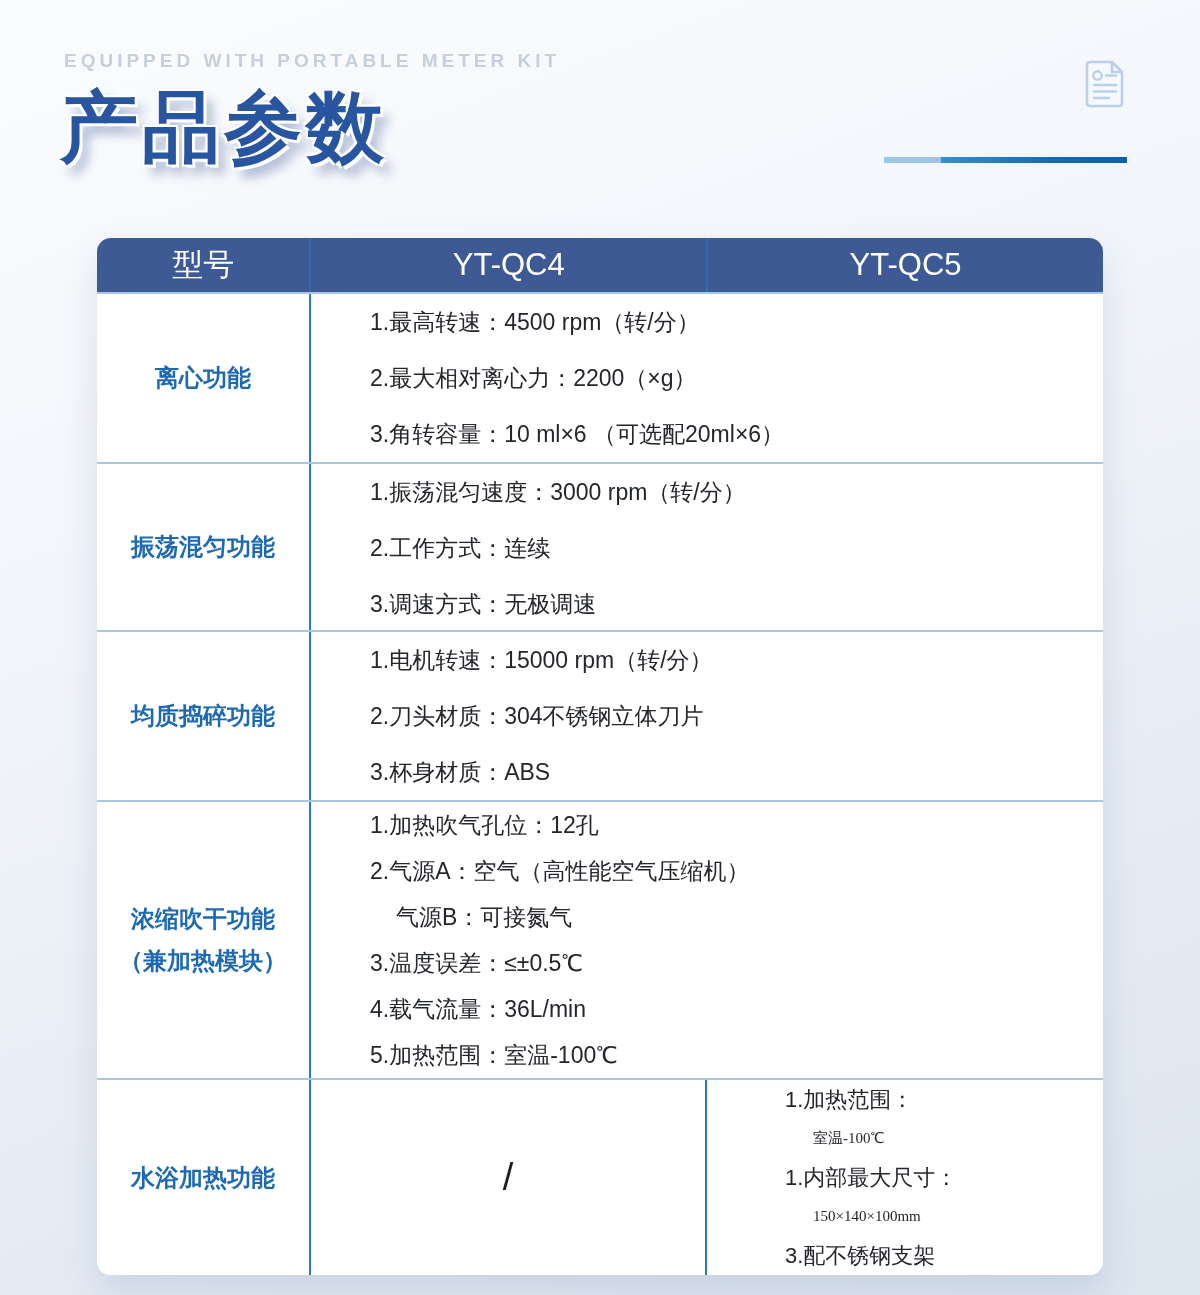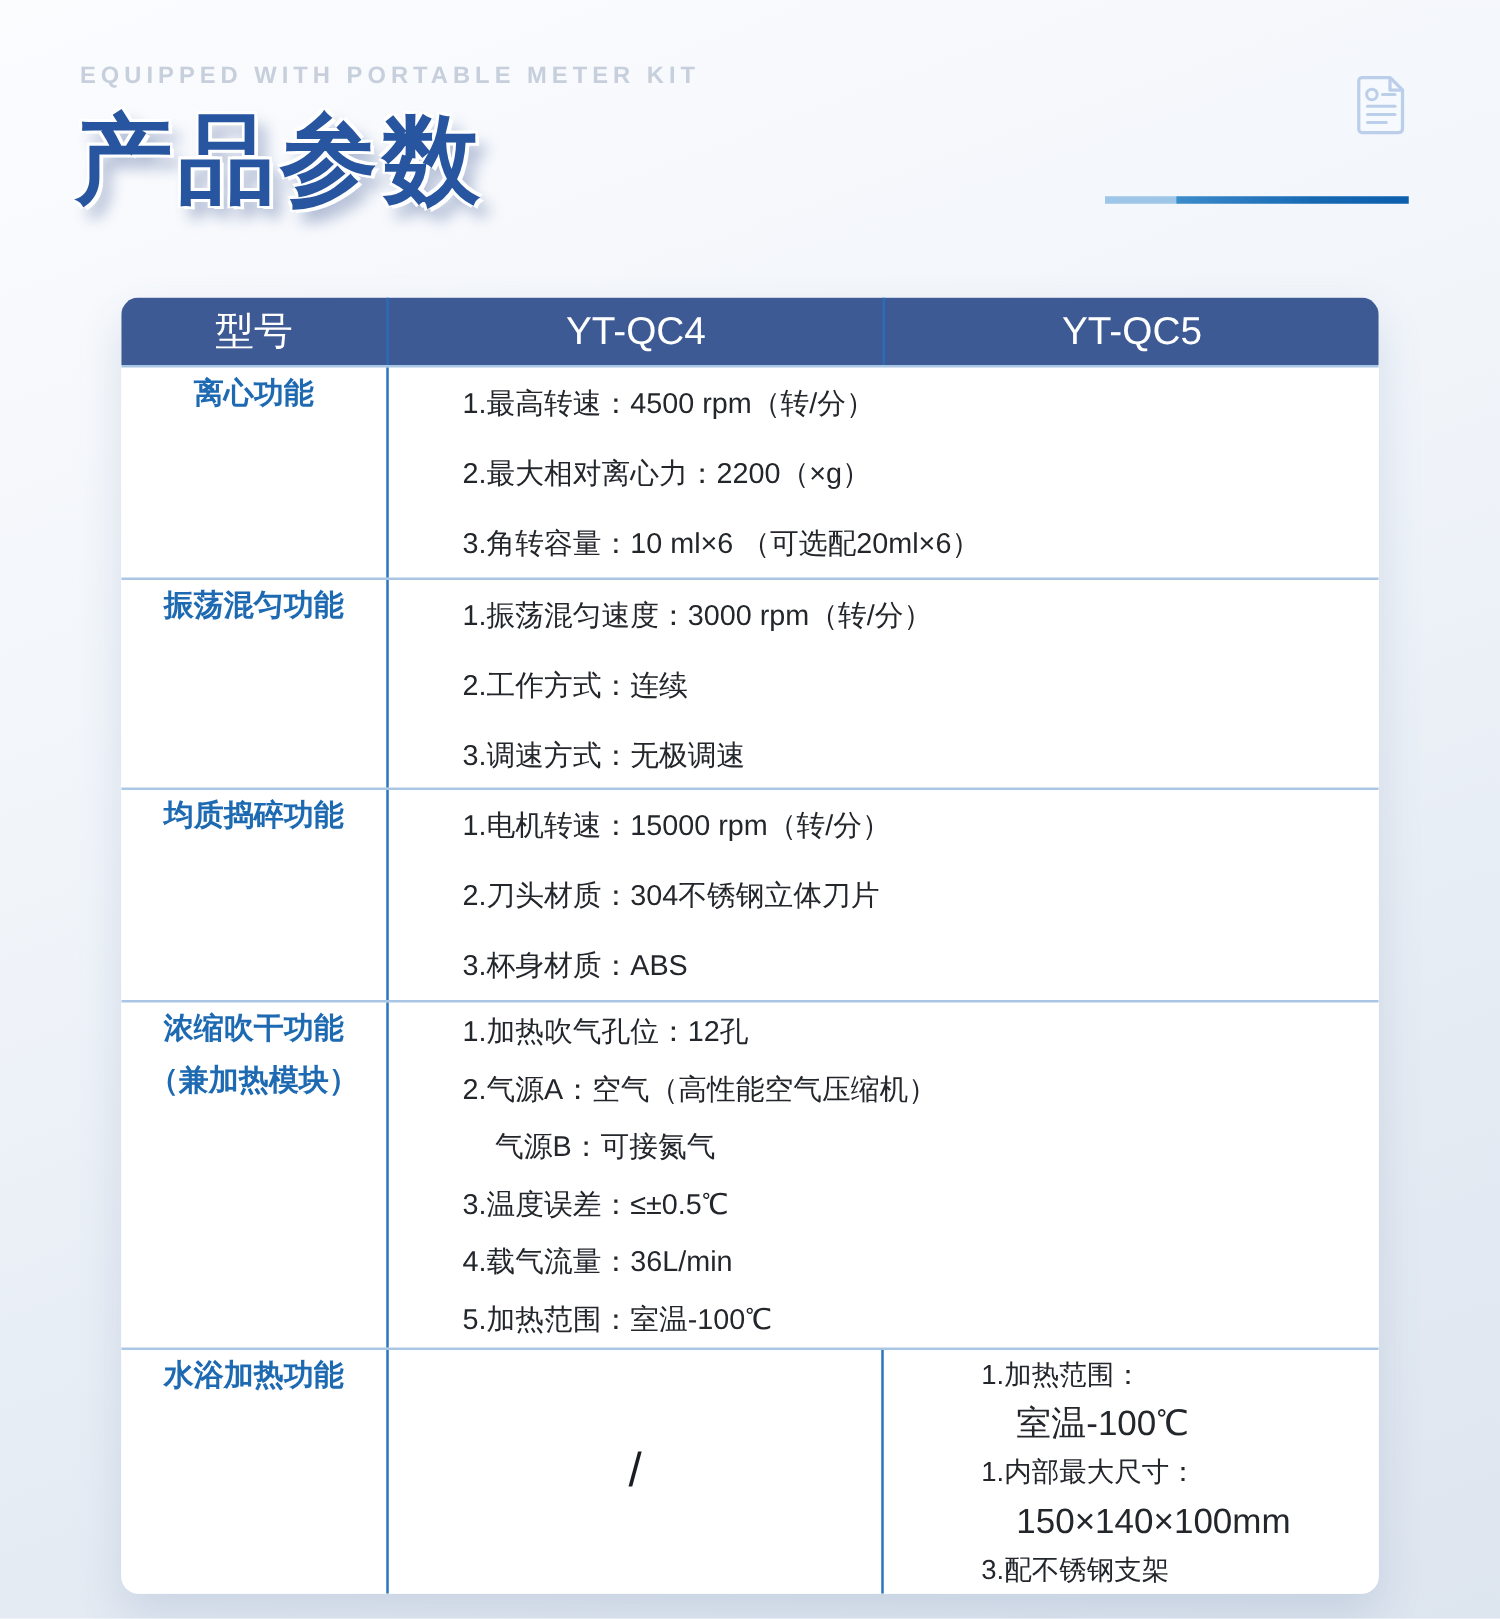--- a/index.html
+++ b/index.html
@@ -45,41 +45,41 @@
   .th { display:flex; align-items:center; justify-content:center; font-size:31px; }
   .th-model { width:214px; }
   .th-a, .th-b { width:400px; border-left:2px solid #2c6cb4; }
 
   .trow { display:flex; border-top:2px solid #a9c6e4; background:#ffffff; }
   .r1 { height:170px; } .r2 { height:168px; } .r3 { height:170px; }
   .r4 { height:278px; } .r5 { height:197px; }
 
   .row-label {
     width:214px; flex:0 0 214px; border-right:2px solid #2b77be;
-    display:flex; flex-direction:column; align-items:center; 
+    display:flex; flex-direction:column; align-items:center; justify-content:center;
     color:#1e6ab2; font-size:24px; font-weight:600; line-height:42px; text-align:center;
   }
   .row-content {
     flex:1; display:flex; flex-direction:column; justify-content:space-between;
     padding-left:59px; color:#23262b; font-size:23px;
   }
   .r1 .spec-line, .r2 .spec-line, .r3 .spec-line { line-height:56px; }
   .r4 .spec-line { line-height:46px; }
   .indent { padding-left:26px; }
 
   .cell-slash {
     width:396px; flex:0 0 396px; border-right:2px solid #2b77be;
     display:flex; align-items:center; justify-content:center;
     font-size:38px; font-weight:300; color:#1a1d21;
   }
   .cell-qc5 {
     flex:1; display:flex; flex-direction:column; justify-content:flex-end;
     padding-left:78px; color:#23262b; font-size:22px; line-height:39px;
   }
-  .cell-qc5 .indent { padding-left:28px; font-size:28px; }
+  .cell-qc5 .indent { padding-left:28px; font-size:15px;font-family:Liberation Serif, serif; }
 </style>
 </head>
 <body>
 
 <div class="page">
 
   <div class="eyebrow">EQUIPPED WITH PORTABLE METER KIT</div>
   <div class="page-title">产品参数</div>
 
   <div class="doc-icon">

